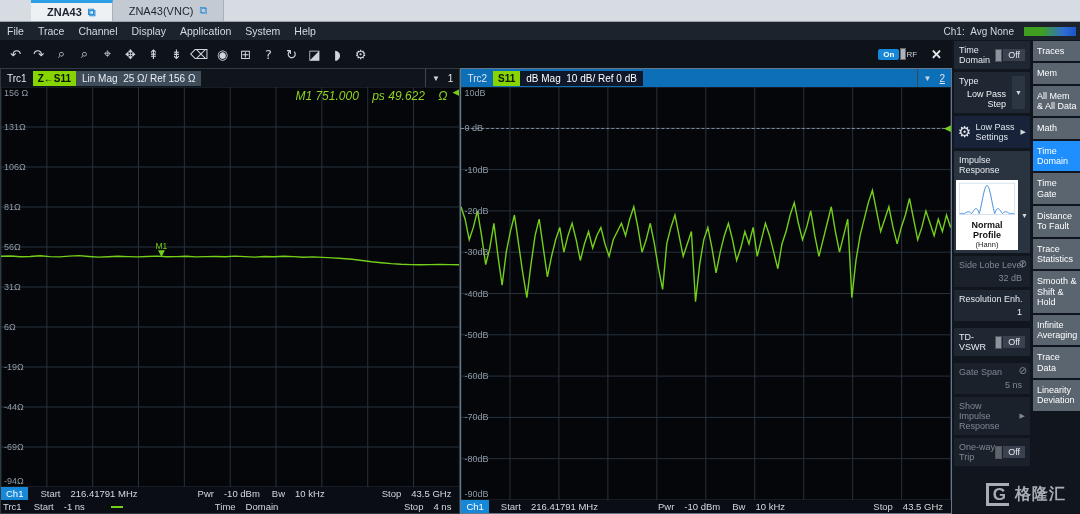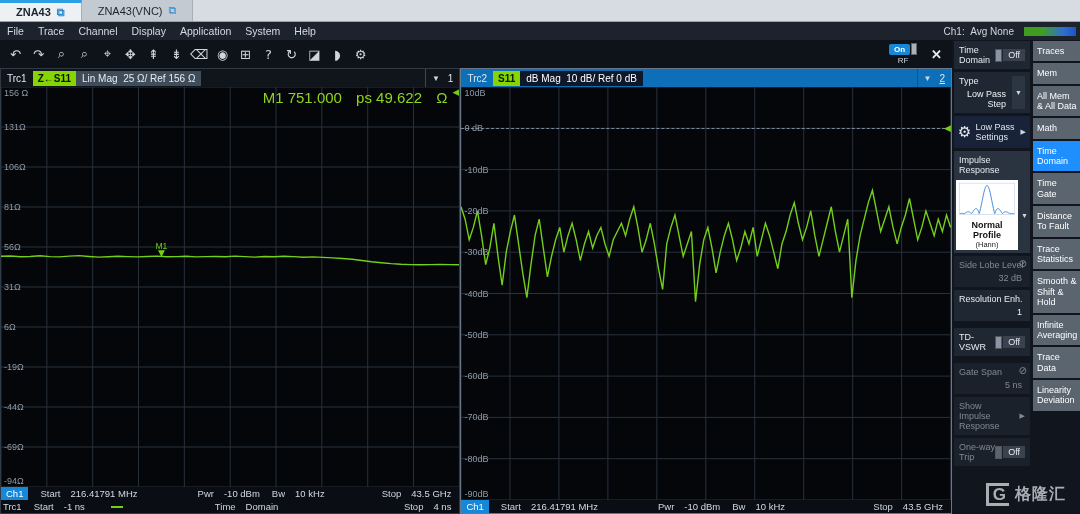--- a/index.html
+++ b/index.html
@@ -3,40 +3,40 @@
 <meta charset="utf-8">
 <style>
   * { margin:0; padding:0; box-sizing:border-box; }
   html,body { background:#000; }
   .screen {
     position:relative; width:1080px; height:514px; overflow:hidden;
     background:#0b0f15; font-family:"Liberation Sans", sans-serif; color:#dfe5ea;
     -webkit-font-smoothing:antialiased;
   }
   
-  .tabstrip { height:22px; background:#d7dce2; display:flex; align-items:stretch; border-bottom:1px solid #9aa2ab; }
+  .tabstrip { height:22px; background:#d7dce2; display:flex; align-items:stretch; border-bottom:1px solid #9aa2ab;padding-left:31px; }
   .tab { display:flex; align-items:center; gap:6px; padding:0 16px; font-size:11px; color:#1c2430;
          background:#c4cad2; border-right:1px solid #a8afb8; cursor:default; }
   .tab.active { background:#eef1f4; border-top:3px solid #2b9fe6; font-weight:bold; }
   .tab .ext { color:#2b8fd8; font-size:11px; }
   
   .menubar { height:18px; background:#1c232d; display:flex; align-items:center; font-size:10.5px; }
   .menu-item { padding:0 7px; color:#d4dae1; }
   .menubar-right { margin-left:auto; display:flex; align-items:center; gap:10px; padding-right:4px; }
   .chan-status { font-size:10px; color:#cfd6dd; }
   .sweepbar { width:52px; height:9px; background:linear-gradient(90deg,#3f9e22,#3f9e22 35%,#2f6fd0 75%,#1b54c8); }
   
   .content { display:flex; height:474px; }
   .left-stack { width:952px; display:flex; flex-direction:column; }
   
   .toolbar { height:28px; background:#0e131a; display:flex; align-items:center; padding-left:4px; }
   .tbi { width:23px; height:22px; display:flex; align-items:center; justify-content:center;
          font-family:"DejaVu Sans", sans-serif; font-size:13px; color:#cdd5dd; }
   .tb-right { margin-left:auto; display:flex; align-items:center; gap:14px; padding-right:10px; }
-  .rf-block { display:flex; flex-direction:column; align-items:center; }
+  .rf-block { display:flex; flex-direction:row; align-items:center; }
   .rf-toggle { display:flex; align-items:center; }
   .rf-on { background:#1787d8; color:#fff; font-size:8px; font-weight:bold; padding:1px 5px; border-radius:2px; }
   .rf-knob { width:6px; height:12px; background:#aab3bc; border:1px solid #666; margin-left:1px; }
   .rf-label { font-size:8px; color:#cdd5dd; margin-top:1px; }
   .tb-close { font-size:13px; color:#e4e9ee; font-weight:bold; }
   
   .winrow { flex:1; display:flex;border-radius:23px; }
   .win { display:flex; flex-direction:column; background:#05070a; }
   .win.left { width:472px; border:1px solid #2e3a46; }
   .win.right { width:504px; border:1px solid #68788a; }
@@ -55,21 +55,21 @@
   .th-num .u { text-decoration:underline; }
   
   .chart { position:relative; flex:1; overflow:hidden; background:#04060a; }
   .chart svg.plot { position:absolute; inset:0; width:100%; height:100%; }
   svg .grid { stroke:#28323d; stroke-width:1; vector-effect:non-scaling-stroke; }
   svg .trace { fill:none; stroke:#74cf19; stroke-width:1.4; vector-effect:non-scaling-stroke; }
   .axis { position:absolute; left:3px; top:0; width:50px; height:100%; font-size:9px; color:#8e99a5; pointer-events:none; }
   .axis span { position:absolute; left:0; transform:translateY(-55%); white-space:nowrap; }
   .axis span:first-of-type { transform:translateY(5%); }
   .axis span:last-of-type { transform:translateY(-110%); }
-  .marker-readout { position:absolute; top:2px; right:12px; font-size:15px; color:#8fd41f; white-space:nowrap; }
+  .marker-readout { position:absolute; top:2px; right:12px; font-size:12px; color:#8fd41f; white-space:nowrap;font-style:italic; }
   .marker-readout b { font-weight:normal; margin-left:10px; }
   .refmark { position:absolute; right:0; color:#74cf19; font-size:9px; line-height:9px;
              font-family:"DejaVu Sans", sans-serif; }
   .refline { position:absolute; left:0; right:6px; border-top:1px dashed #7d8894; }
   .m1 { position:absolute; transform:translate(-50%,-100%); color:#74cf19; font-size:8.5px; text-align:center; line-height:7px; }
   .m1 .tri { font-size:9px; font-family:"DejaVu Sans", sans-serif; }
   
   .foot { height:13px; display:flex; align-items:center; font-size:9.5px; color:#d5dbe1; background:#0a0e14; white-space:nowrap; }
   .foot .tag { background:#1787d8; color:#fff; padding:0 5px; height:100%; display:flex; align-items:center; }
   .foot .lbl { margin-left:12px; color:#cdd4db; }

